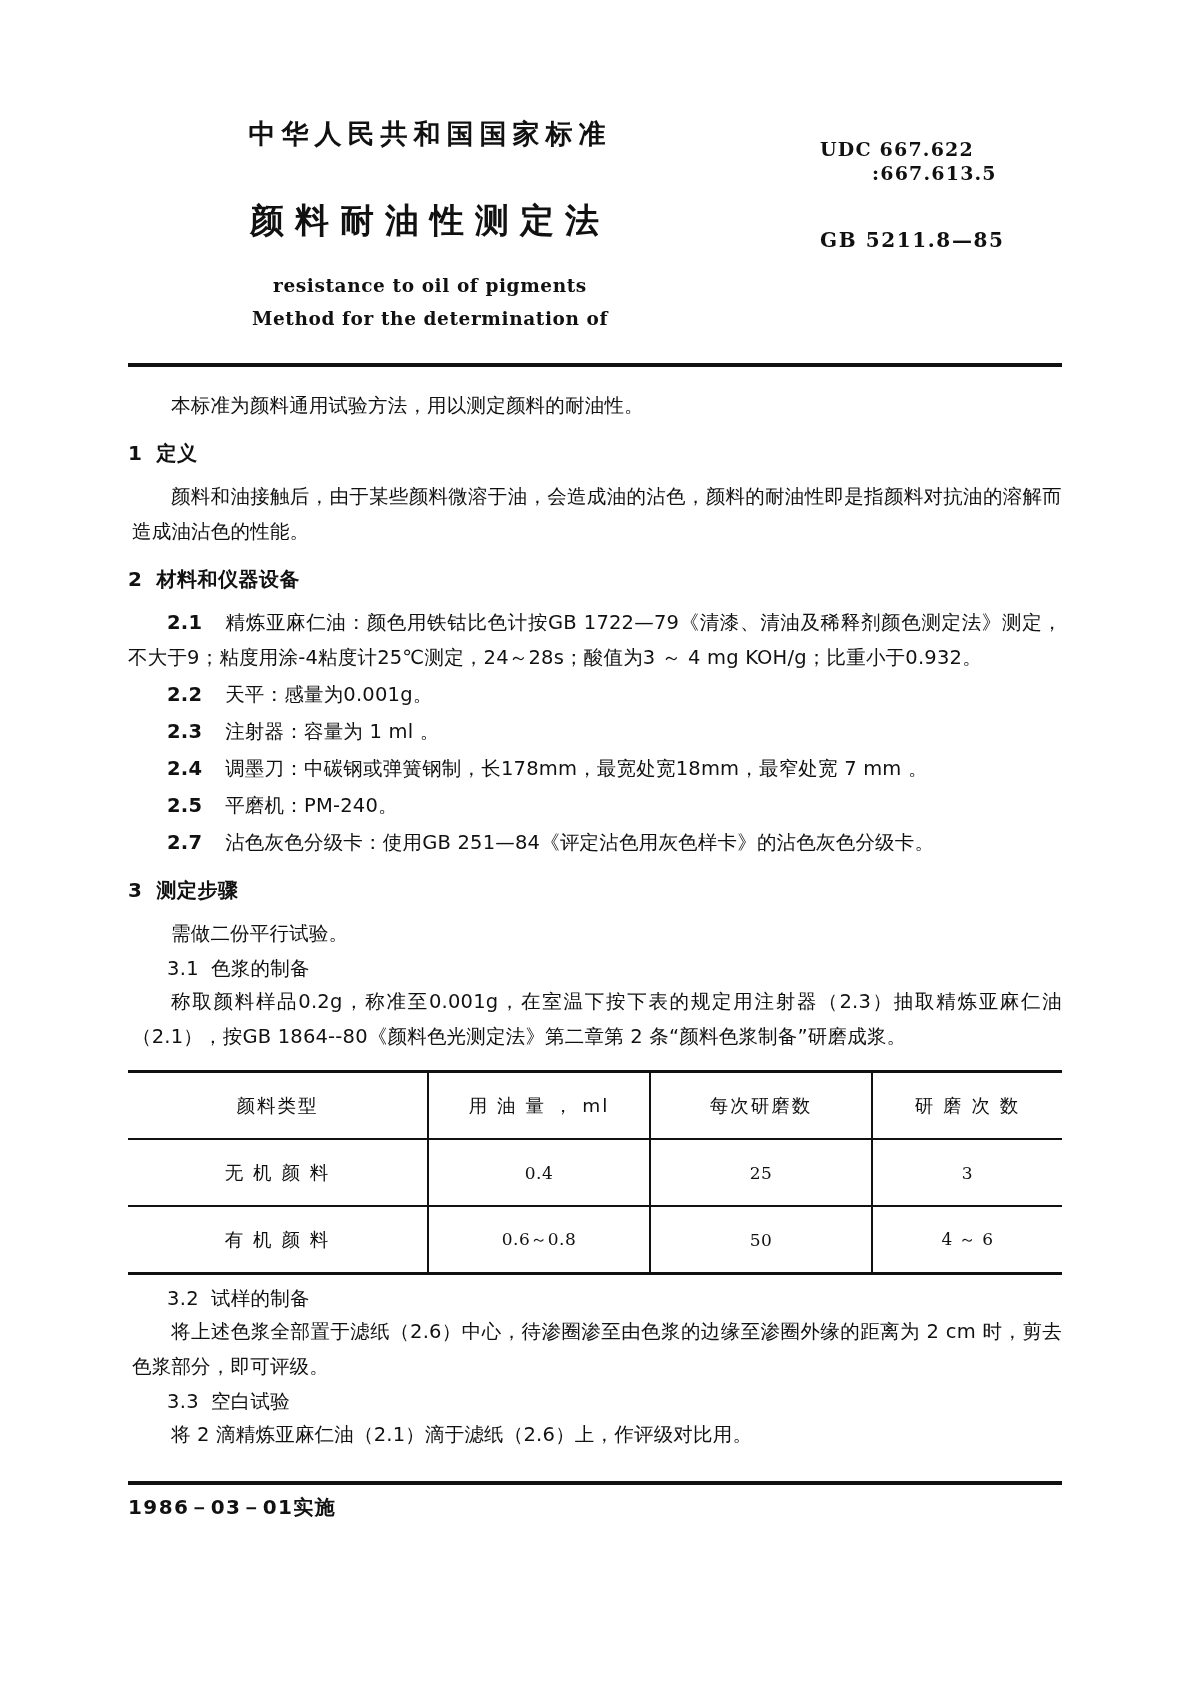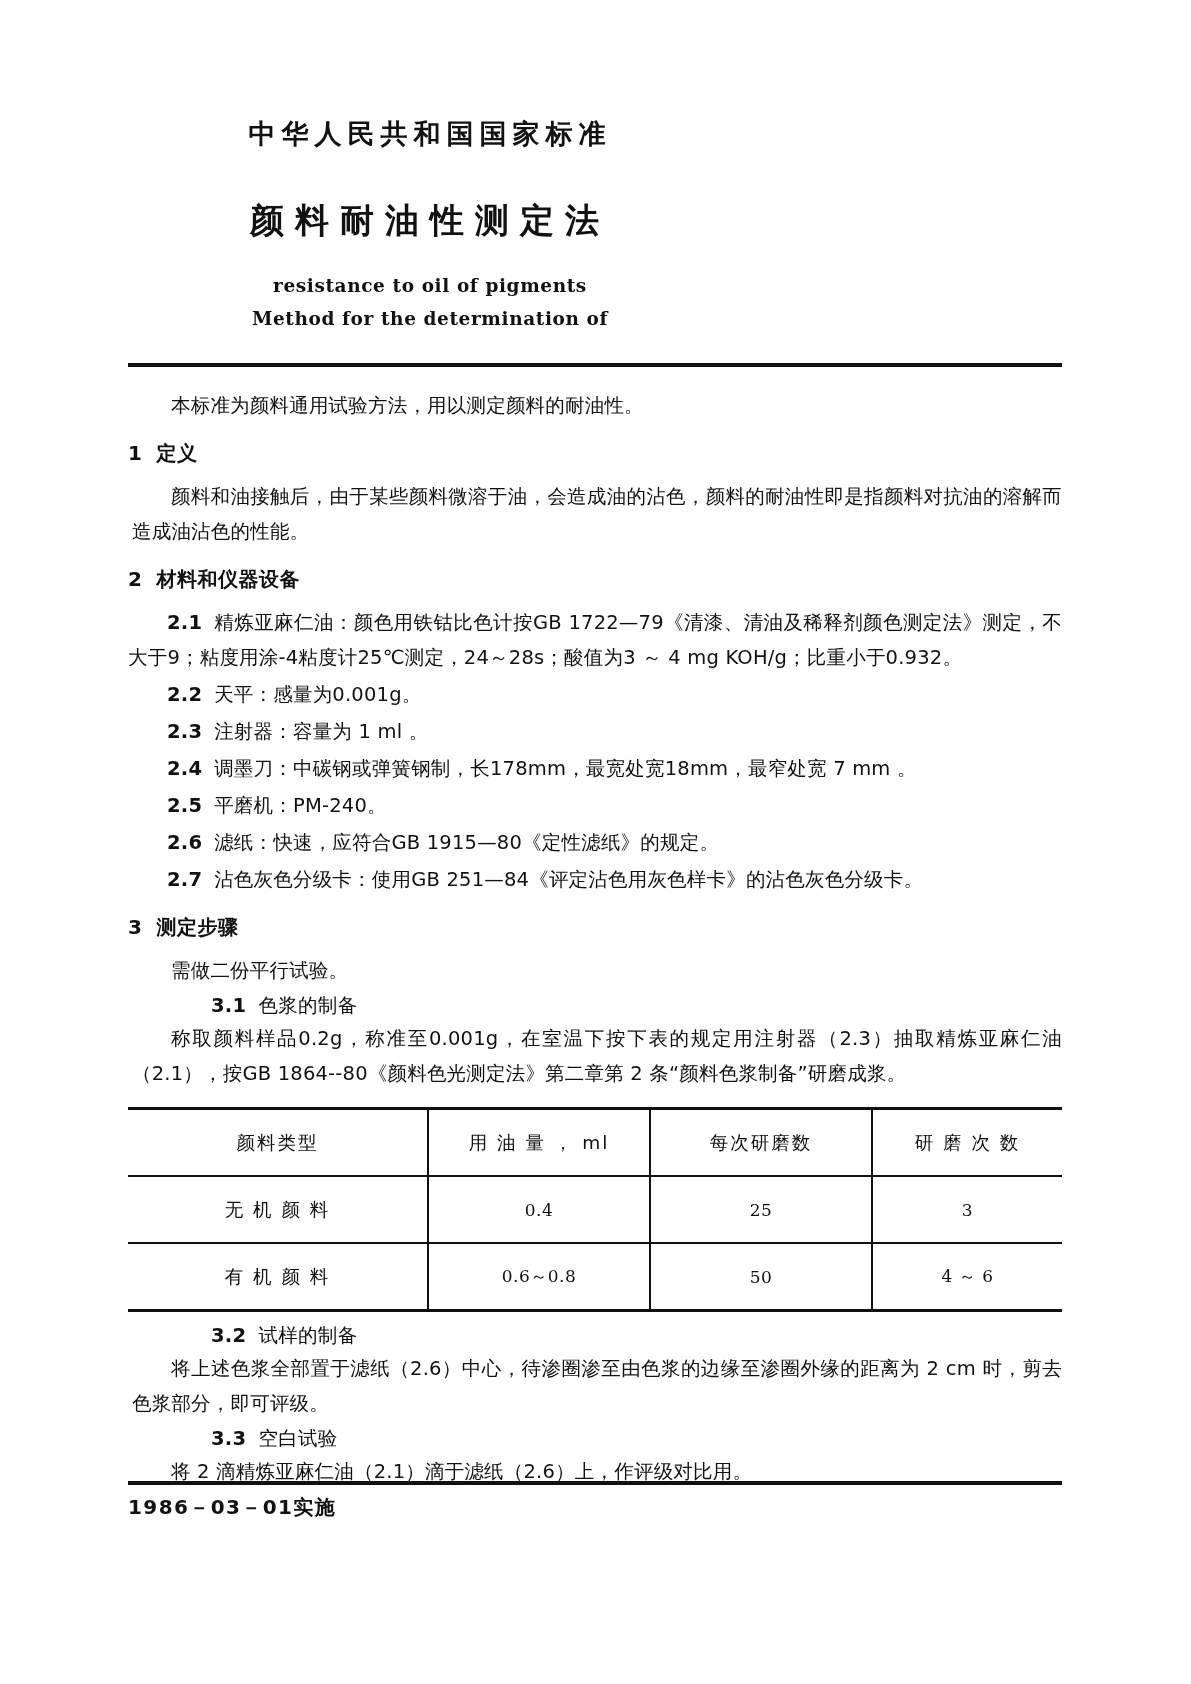--- a/index.html
+++ b/index.html
@@ -134,29 +134,29 @@
     font-size: 19.5px;
     line-height: 35px;
     margin: 0 0 2px 0;
     padding-left: 0;
     text-indent: 2em;
     text-align: justify;
     letter-spacing: 0.2px;
   }
   .item .inum {
     font-weight: bold;
-    margin-right: 12px;
+    margin-right: 23px;
   }
   .sub-h {
     font-size: 19.5px;
     margin: 2px 0 2px 0;
     text-indent: 2em;
     letter-spacing: 0.3px;
   }
-  .sub-h .inum { font-weight: bold; margin-right: 12px; margin-left: 44px; }
+  .sub-h .inum { font-weight: normal; margin-right: 12px; }
 
   
   .tbl-wrap {
     margin: 16px 0 10px 0;
     width: 934px;
   }
   table.gb {
     border-collapse: collapse;
     width: 934px;
     table-layout: fixed;
@@ -217,20 +217,25 @@
 
   <div class="header">
     <div class="hdr-left">
       <div class="org-line">中华人民共和国国家标准</div>
       <div class="cn-title">颜料耐油性测定法</div>
       <div class="en-title">
         <div>resistance to oil of pigments</div>
         <div>Method for the determination of</div>
       </div>
     </div>
+    <div class="hdr-right">
+      <div class="udc-1">UDC 667.622</div>
+      <div class="udc-2">:667.613.5</div>
+      <div class="gb-no">GB 5211.8—85</div>
+    </div>
   </div>
 
   <div class="rule-top"></div>
 
   <div class="body">
 
     <p class="para">本标准为颜料通用试验方法，用以测定颜料的耐油性。</p>
 
     <div class="sec-h">
       <span class="num">1</span><span>定义</span>
@@ -239,21 +244,20 @@
 
     <div class="sec-h">
       <span class="num">2</span><span>材料和仪器设备</span>
     </div>
 
     <p class="item"><span class="inum">2.1</span><span>精炼亚麻仁油：颜色用铁钴比色计按GB 1722—79《清漆、清油及稀释剂颜色测定法》测定，不大于9；粘度用涂-4粘度计25℃测定，24～28s；酸值为3 ～ 4 mg KOH/g；比重小于0.932。</span></p>
     <p class="item"><span class="inum">2.2</span><span>天平：感量为0.001g。</span></p>
     <p class="item"><span class="inum">2.3</span><span>注射器：容量为 1 ml 。</span></p>
     <p class="item"><span class="inum">2.4</span><span>调墨刀：中碳钢或弹簧钢制，长178mm，最宽处宽18mm，最窄处宽 7 mm 。</span></p>
     <p class="item"><span class="inum">2.5</span><span>平磨机：PM-240。</span></p>
-    <p class="item"><span class="inum">2.6</span><span>滤纸：快速，应符合GB 1915—80《定性滤纸》的规定。</span></p>
     <p class="item"><span class="inum">2.7</span><span>沾色灰色分级卡：使用GB 251—84《评定沾色用灰色样卡》的沾色灰色分级卡。</span></p>
 
     <div class="sec-h">
       <span class="num">3</span><span>测定步骤</span>
     </div>
     <p class="para">需做二份平行试验。</p>
 
     <p class="sub-h"><span class="inum">3.1</span><span>色浆的制备</span></p>
     <p class="para">称取颜料样品0.2g，称准至0.001g，在室温下按下表的规定用注射器（2.3）抽取精炼亚麻仁油（2.1），按GB 1864--80《颜料色光测定法》第二章第 2 条“颜料色浆制备”研磨成浆。</p>
 

